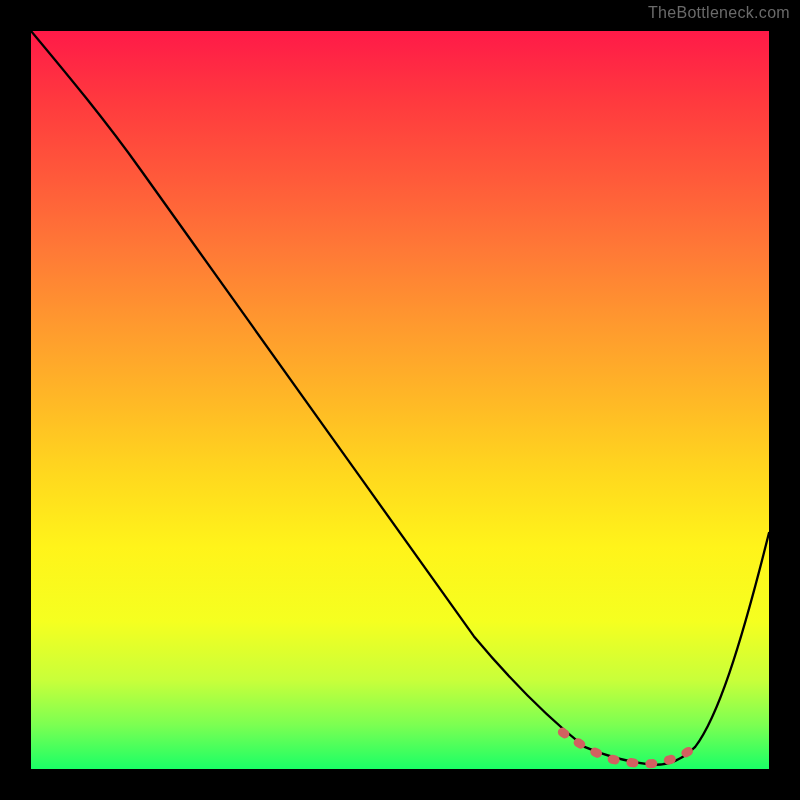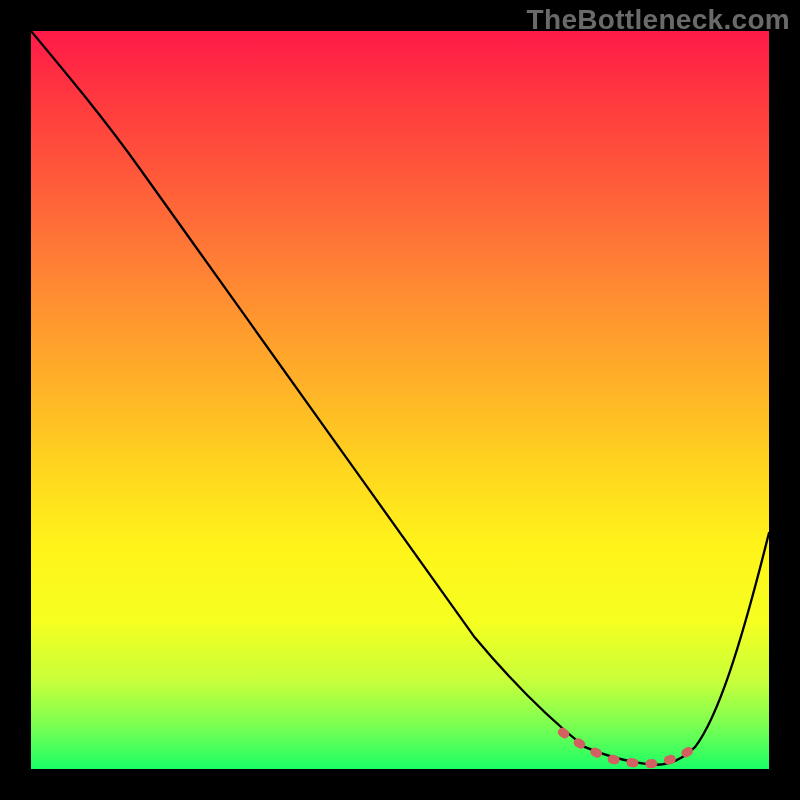--- a/index.html
+++ b/index.html
@@ -45,22 +45,22 @@
     left: 0;
     top: 0;
     width: 738px;
     height: 738px;
   }
   .watermark {
     position: absolute;
     top: 4px;
     right: 10px;
     color: #6a6a6a;
-    font-size: 28px;
-    font-weight: 700;
+    font-size: 16px;
+    font-weight: 400;
     letter-spacing: 0.3px;
     user-select: none;
   }
 </style>
 </head>
 <body>
 
 <div class="frame">
 
   <div class="plot-area">

